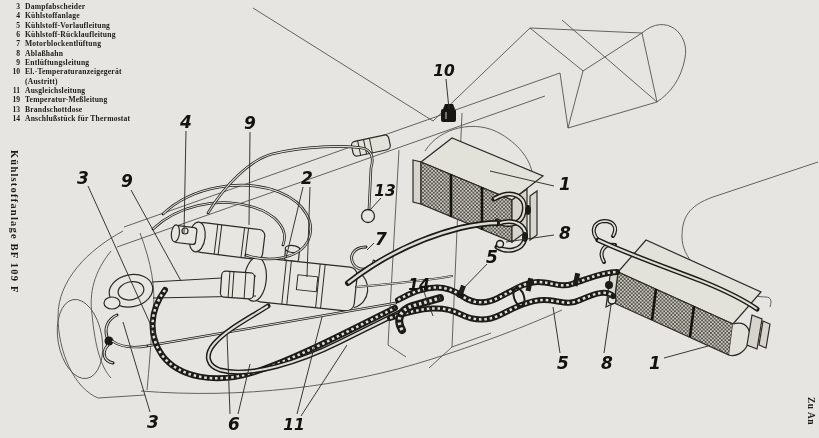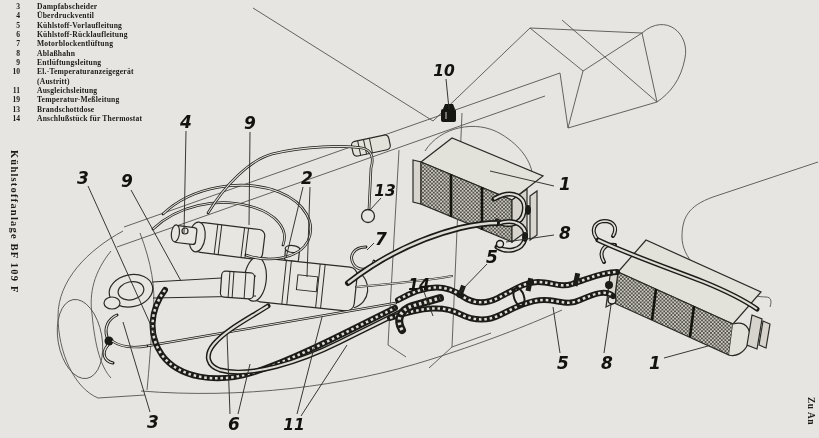--- a/index.html
+++ b/index.html
@@ -1,21 +1,21 @@
 <!DOCTYPE html>
 <html><head>
 <meta charset="utf-8">
 <style>
   html,body{margin:0;padding:0;background:#e6e5e1;}
   .page{position:relative;width:819px;height:438px;background:#e6e5e1;overflow:hidden;
         font-family:"Liberation Serif",serif;color:#1b1b18;}
   .legend{position:absolute;left:4px;top:2px;font-weight:700;font-size:7.6px;line-height:9.35px;white-space:nowrap;}
   .lrow{display:flex;}
   .lnum{width:16px;text-align:right;margin-right:5px;flex:none;}
-  .llabel{letter-spacing:.2px;margin-left:12px;}
+  .llabel{letter-spacing:.2px;}
   .vertical{writing-mode:vertical-rl;}
   .side-label{position:absolute;left:9px;top:150px;font-weight:700;font-size:10.5px;letter-spacing:1.2px;}
   .corner-note{position:absolute;right:3px;top:397px;height:41px;overflow:hidden;font-weight:700;font-size:9.5px;letter-spacing:.5px;}
   svg.draw{position:absolute;left:0;top:0;}
   .faint{stroke:#55534e;stroke-width:.9;fill:none;}
   .struct{stroke:#2b2b26;stroke-width:1.2;}
   .tube{stroke:#1b1b17;fill:none;stroke-linecap:round;stroke-linejoin:round;}
   .corepath{stroke:#dedcd4;fill:none;stroke-linecap:butt;}
   .leader{stroke:#2e2e29;stroke-width:.95;fill:none;}
   .callout{font-family:"DejaVu Sans",sans-serif;font-style:italic;font-weight:700;font-size:17px;fill:#12120e;text-anchor:middle;}
@@ -26,21 +26,21 @@
 
 <div class="page">
 
   <div class="legend">
     <div class="lrow">
         <span class="lnum">3</span>
         <span class="llabel">Dampfabscheider</span>
       </div>
     <div class="lrow">
         <span class="lnum">4</span>
-        <span class="llabel">Überdruckventil</span>
+        <span class="llabel">Kühlstoffanlage</span>
       </div>
     <div class="lrow">
         <span class="lnum">5</span>
         <span class="llabel">Kühlstoff-Vorlaufleitung</span>
       </div>
     <div class="lrow">
         <span class="lnum">6</span>
         <span class="llabel">Kühlstoff-Rücklaufleitung</span>
       </div>
     <div class="lrow">

